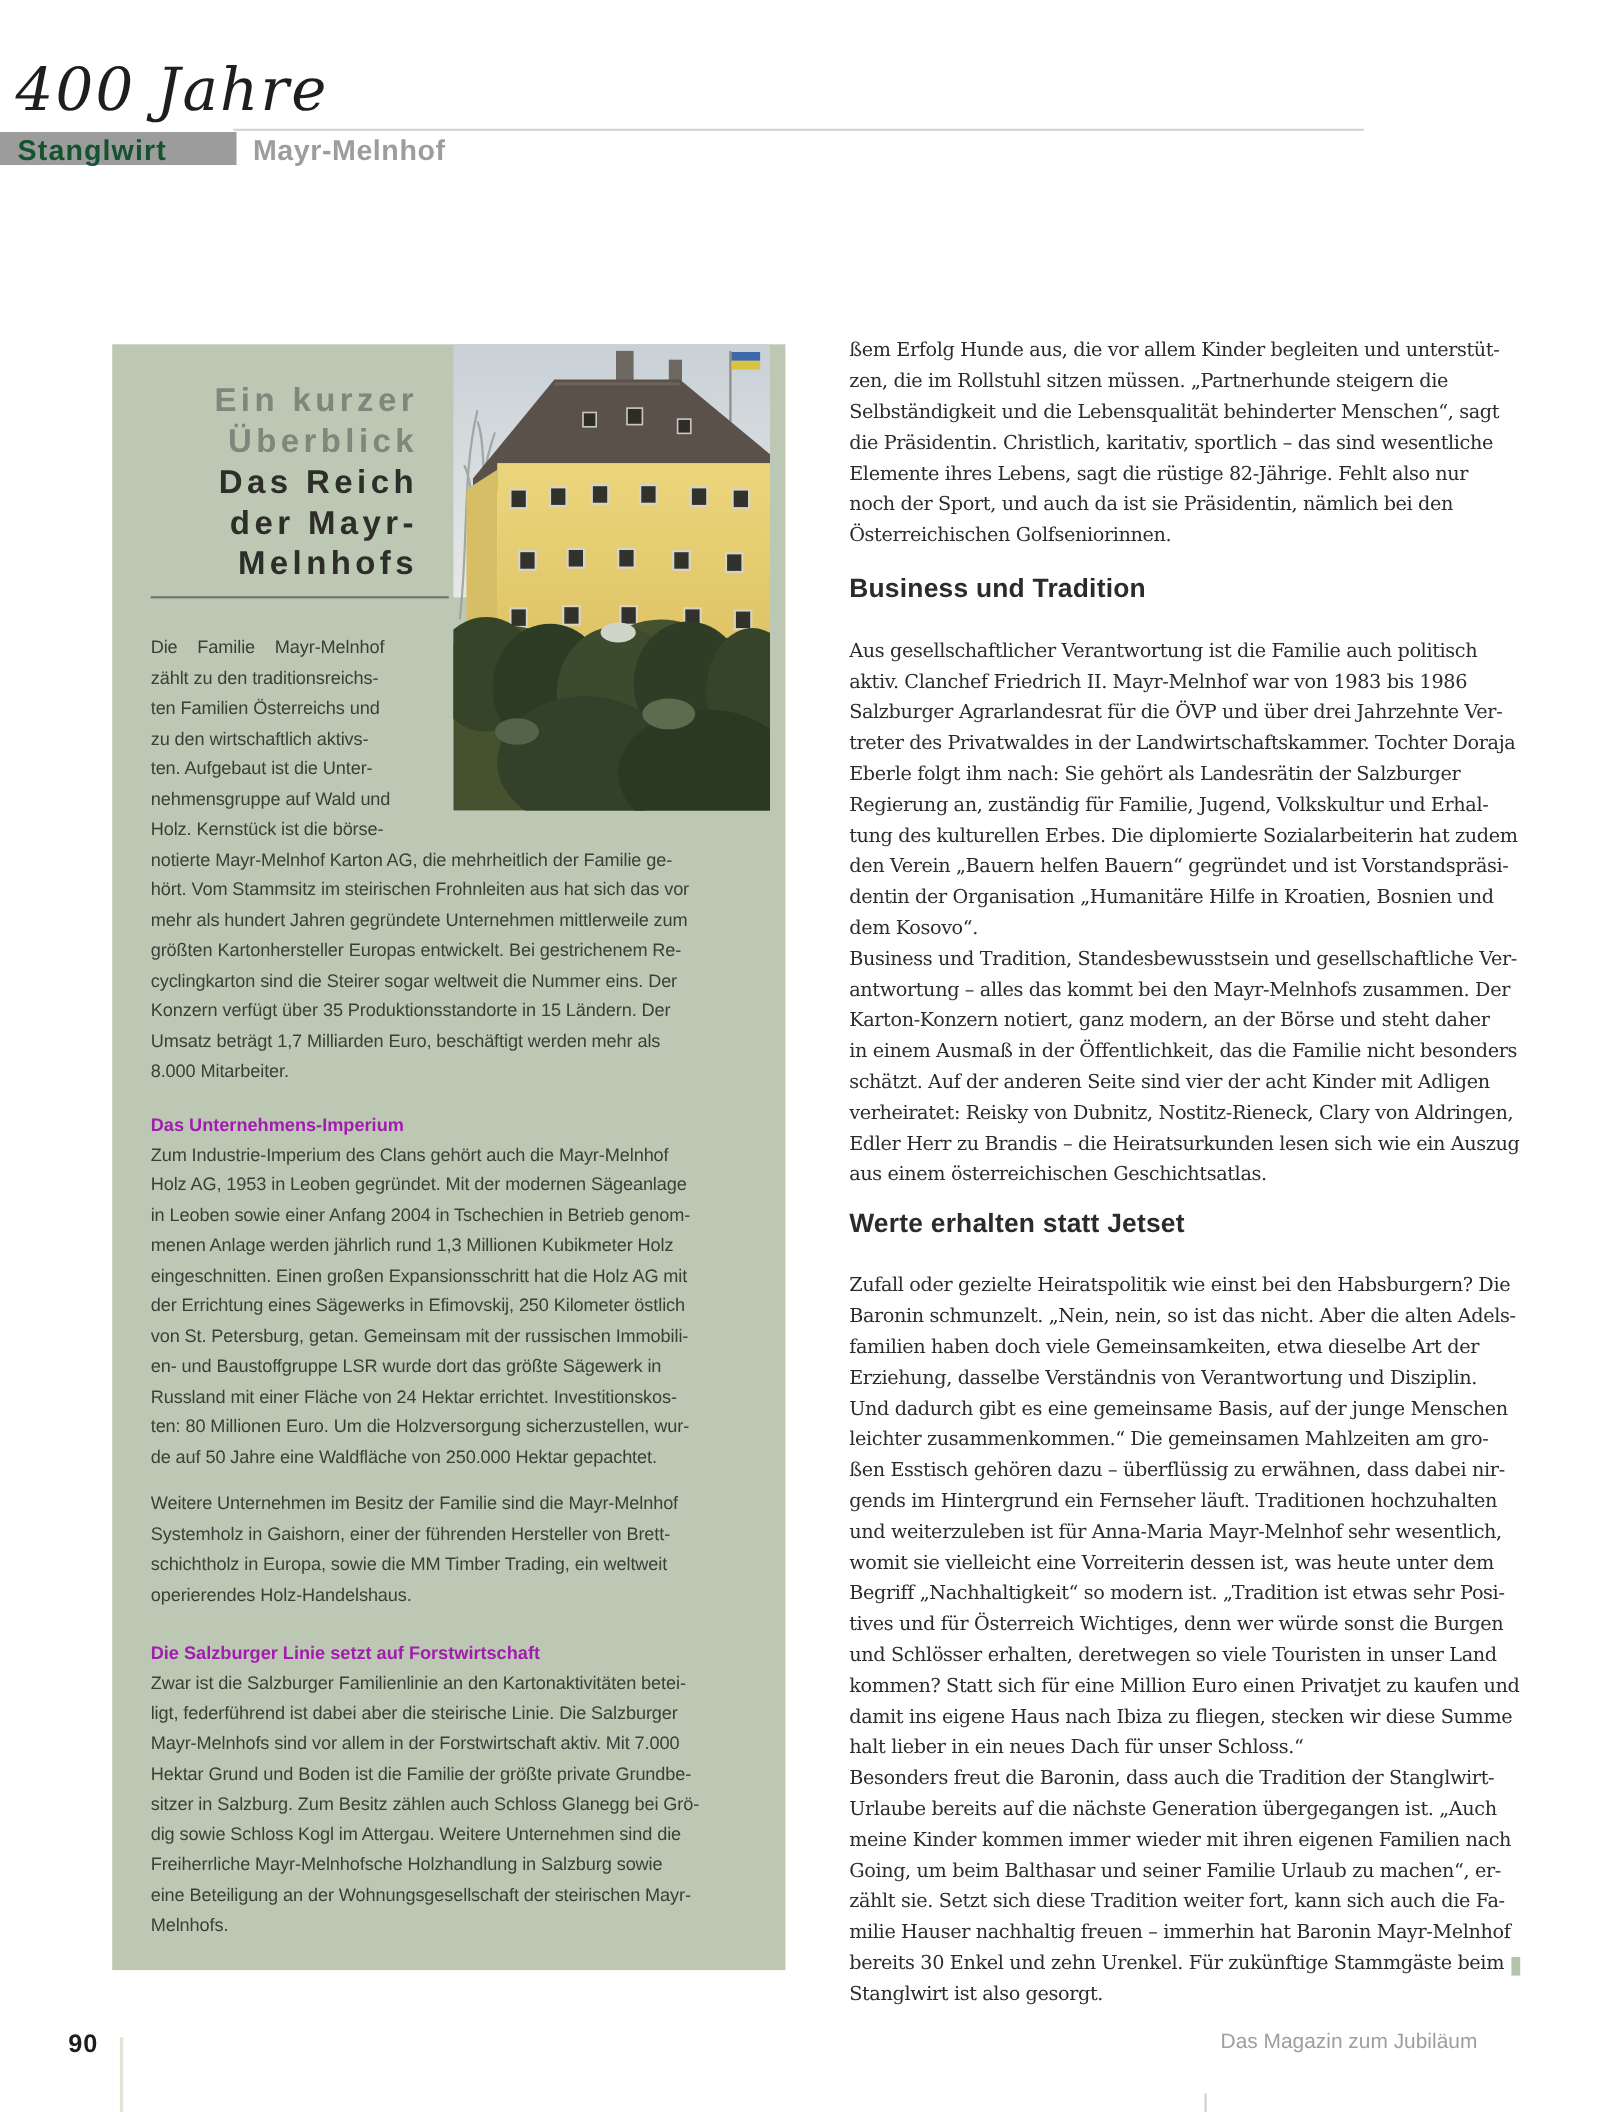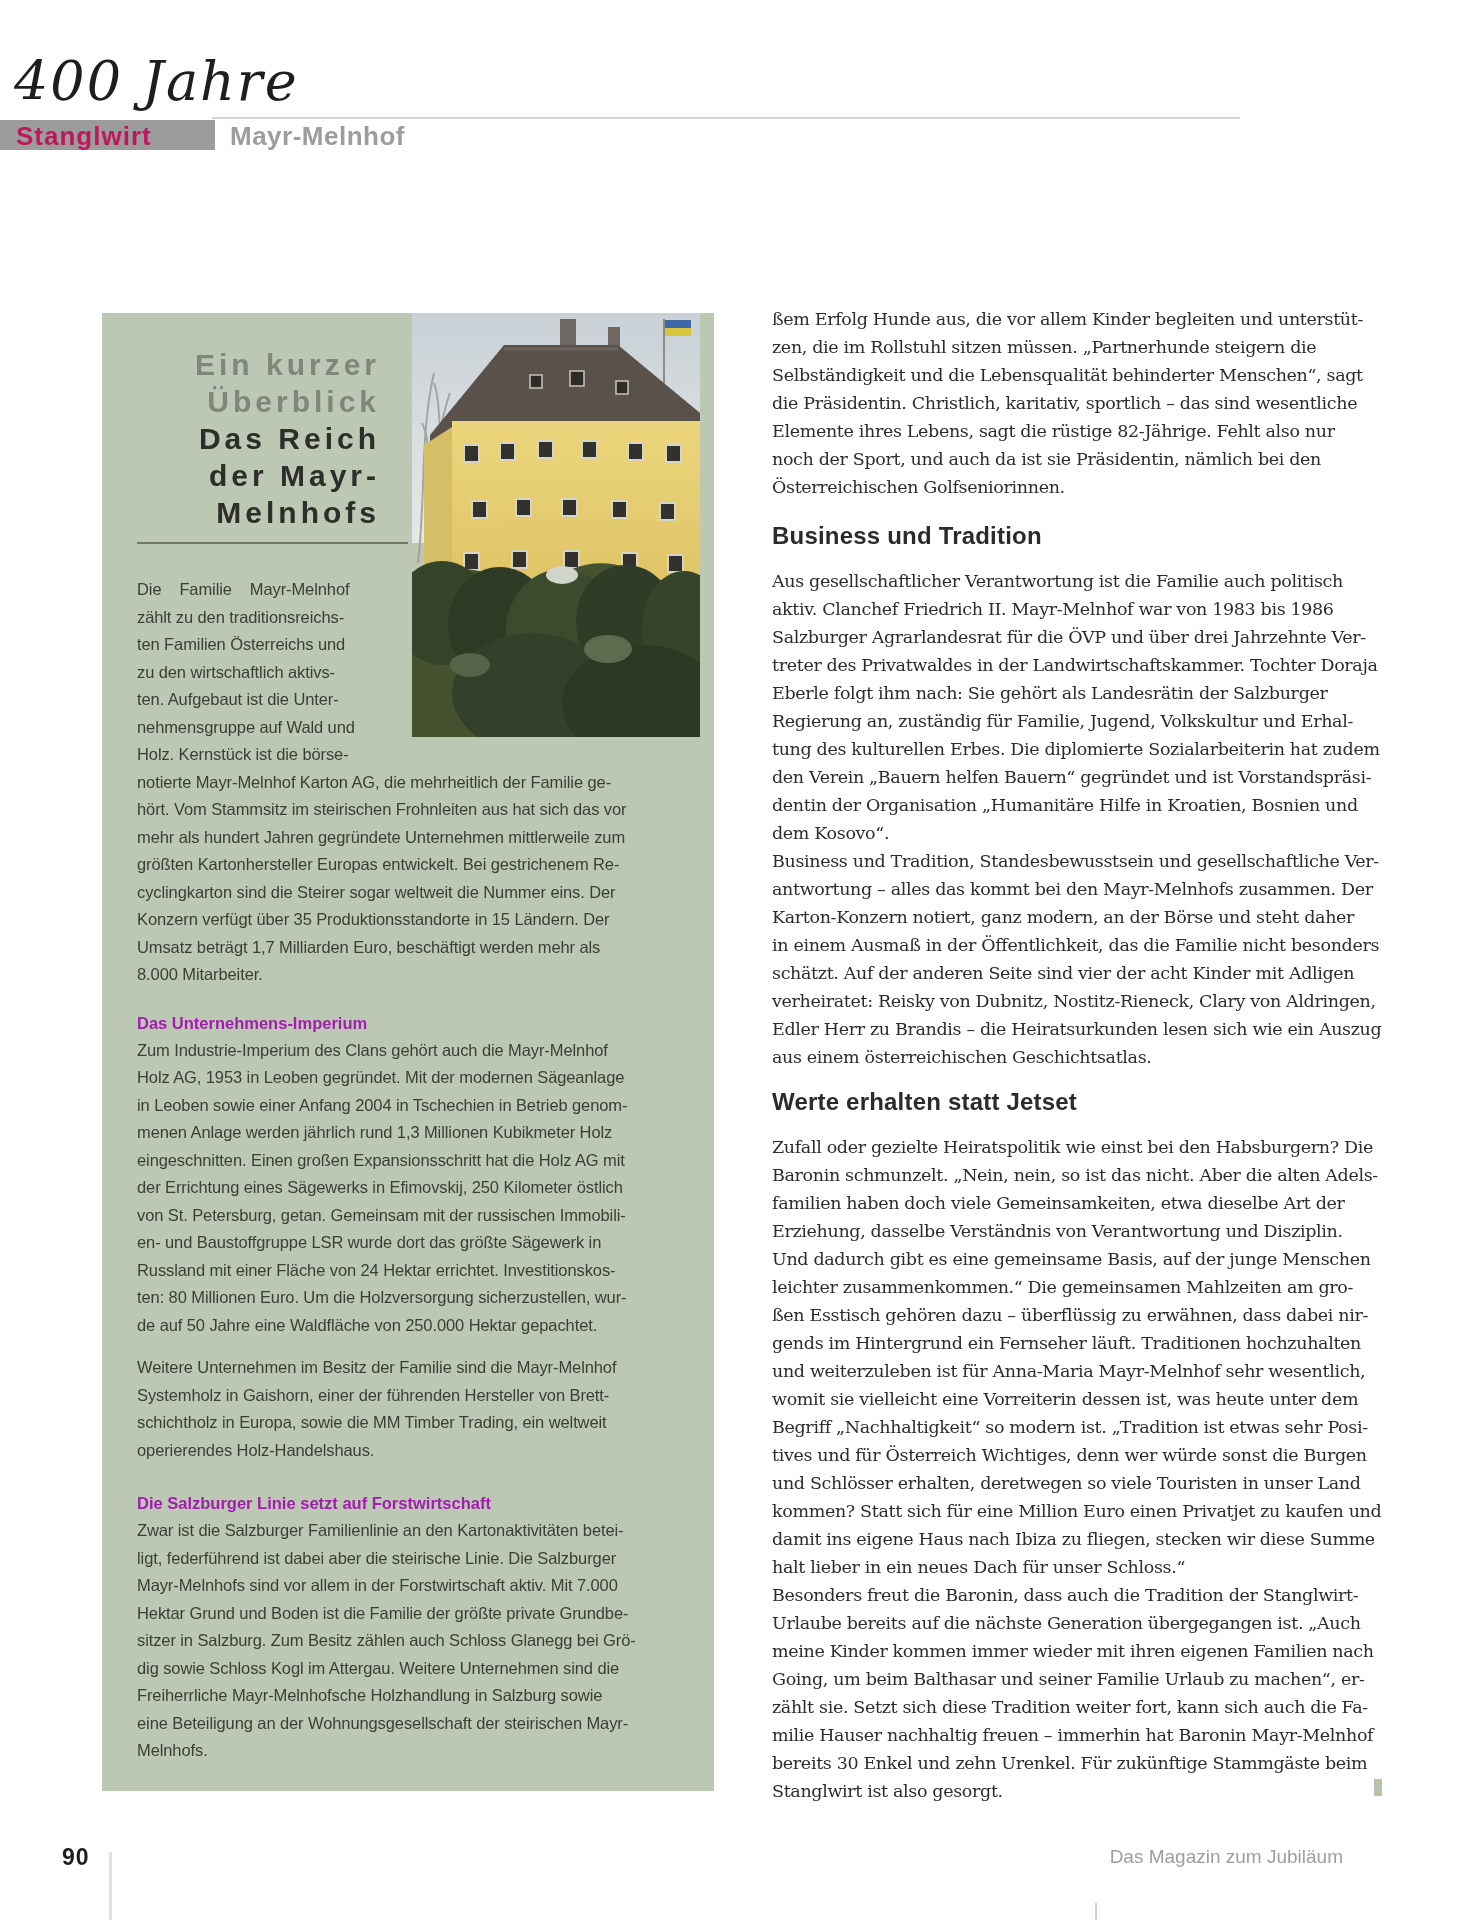--- a/index.html
+++ b/index.html
@@ -11,21 +11,21 @@
   
   .logo-script {
     position:absolute; left:14px; top:50px;
     font-family:"DejaVu Serif", serif; font-style:italic;
     font-size:54px; color:#1e1e1c; letter-spacing:2px; white-space:pre;
   }
   .header-rule { position:absolute; left:212px; top:117px; width:1028px; height:2px; background:#d6d6d0; }
   .stangl-bar  { position:absolute; left:0px; top:120px; width:215px; height:30px; background:#9c9c9c; }
   .stangl-label{
     position:absolute; left:16px; top:121px; font-size:26px; font-weight:bold;
-    color:#be185d; letter-spacing:1px; white-space:pre;
+    color:#14532d; letter-spacing:1px; white-space:pre;
   }
   .section-title{
     position:absolute; left:230px; top:121px; font-size:26px; font-weight:bold;
     color:#9d9d9d; letter-spacing:0.5px; white-space:pre;
   }
 
   
   .green-box {
     position:absolute; left:102px; top:313px; width:612px; height:1478px;
     background:#bdc8b4; box-sizing:border-box; padding:33px 35px 0 35px;
@@ -63,21 +63,21 @@
   .article-col {
     position:absolute; left:772px; top:305px; width:620px; height:1525px; overflow:hidden;
     font-family:"DejaVu Serif", serif; font-size:17.5px; line-height:28px;
     letter-spacing:-0.35px; color:#2d2c2a;
   }
   .article-p { white-space:pre; }
   .article-h {
     font-family:"Liberation Sans", sans-serif; font-weight:bold; font-size:24px;
     line-height:30px; color:#2b2b29; letter-spacing:0.2px; white-space:pre;
   }
-  .a-mt20 { margin-top:20px; } .a-mt22 { margin-top:16px; } .a-mt16 { margin-top:16px; }
+  .a-mt20 { margin-top:20px; } .a-mt22 { margin-top:27px; } .a-mt16 { margin-top:16px; }
 
   .end-marker { position:absolute; left:1374px; top:1779px; width:8px; height:17px; background:#b5c3ab; }
 
   
   .page-number {
     position:absolute; left:62px; top:1844px; font-size:23px; font-weight:bold;
     color:#1d1d1b; letter-spacing:1px; white-space:pre;text-align:right;
   }
   .footer-rule { position:absolute; left:109px; top:1852px; width:3px; height:68px; background:#dfe4d7; }
   .magazine-label {

